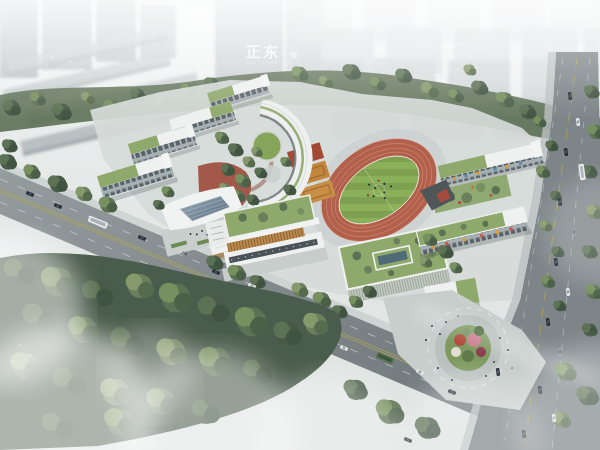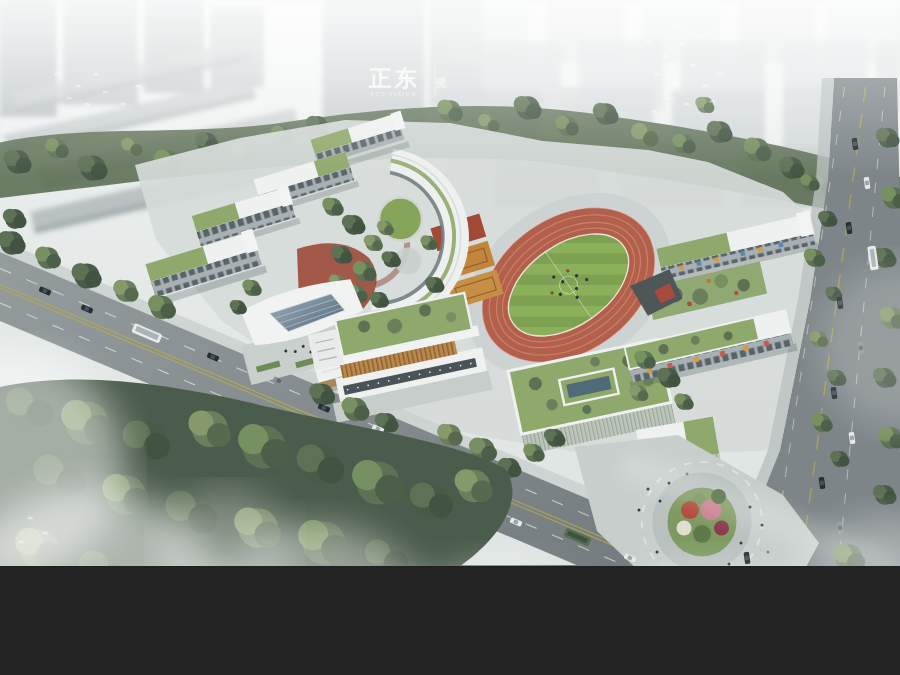--- a/index.html
+++ b/index.html
@@ -1,16 +1,16 @@
 <!DOCTYPE html>
 <html><head>
 <meta charset="utf-8">
 <style>
   html,body{margin:0;padding:0;background:#222;}
-  .stage{position:relative;width:600px;height:377px;overflow:hidden;
+  .stage{position:relative;width:600px;height:450px;overflow:hidden;
          font-family:"DejaVu Sans",sans-serif;background:#e9edec;}
   .stage svg{position:absolute;left:0;top:0;display:block;}
   .wm-cn{font-size:15px;font-weight:bold;letter-spacing:2px;fill:#ffffff;opacity:.78;}
   .wm-en{font-size:3.6px;letter-spacing:1.1px;fill:#ffffff;opacity:.6;}
   .wm-v{font-size:7.5px;fill:#ffffff;opacity:.6;writing-mode:tb;letter-spacing:1px;}
 </style>
 </head>
 <body>
 
 <div class="stage">

